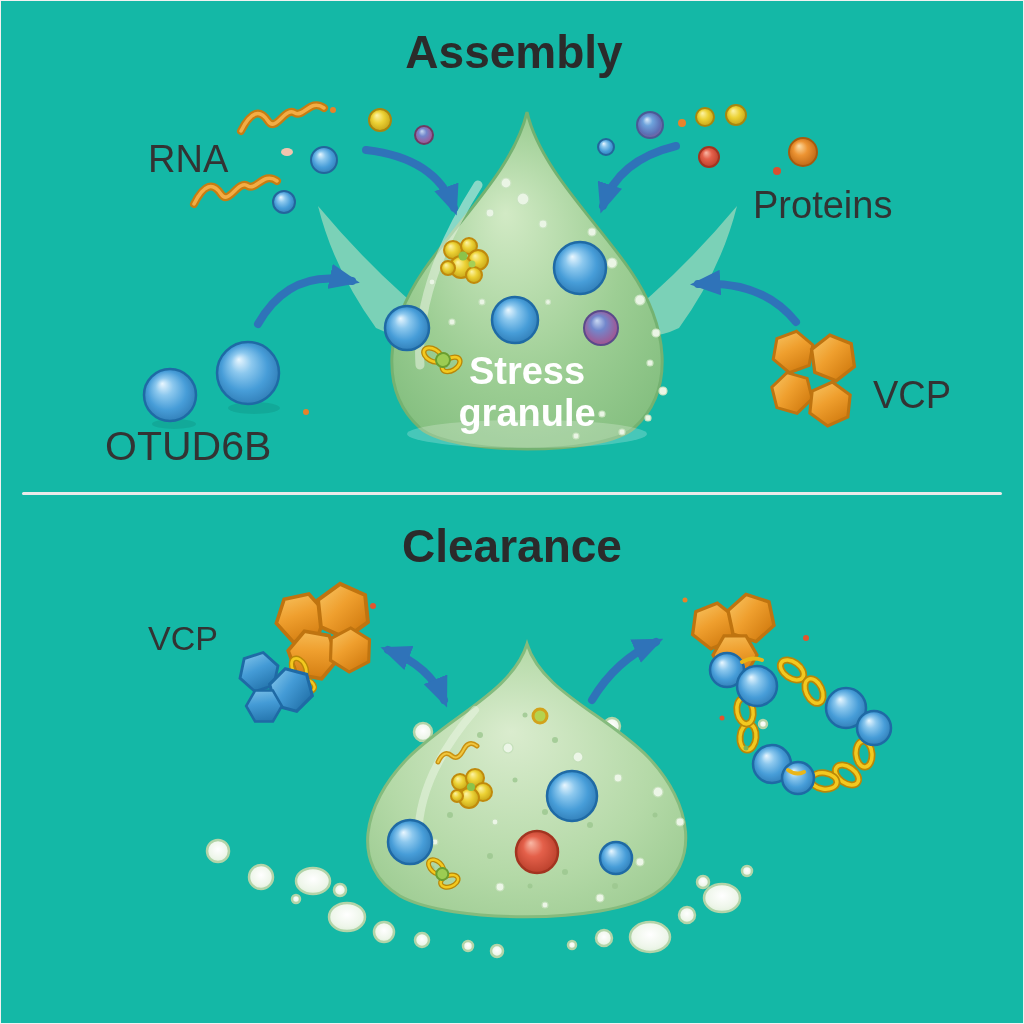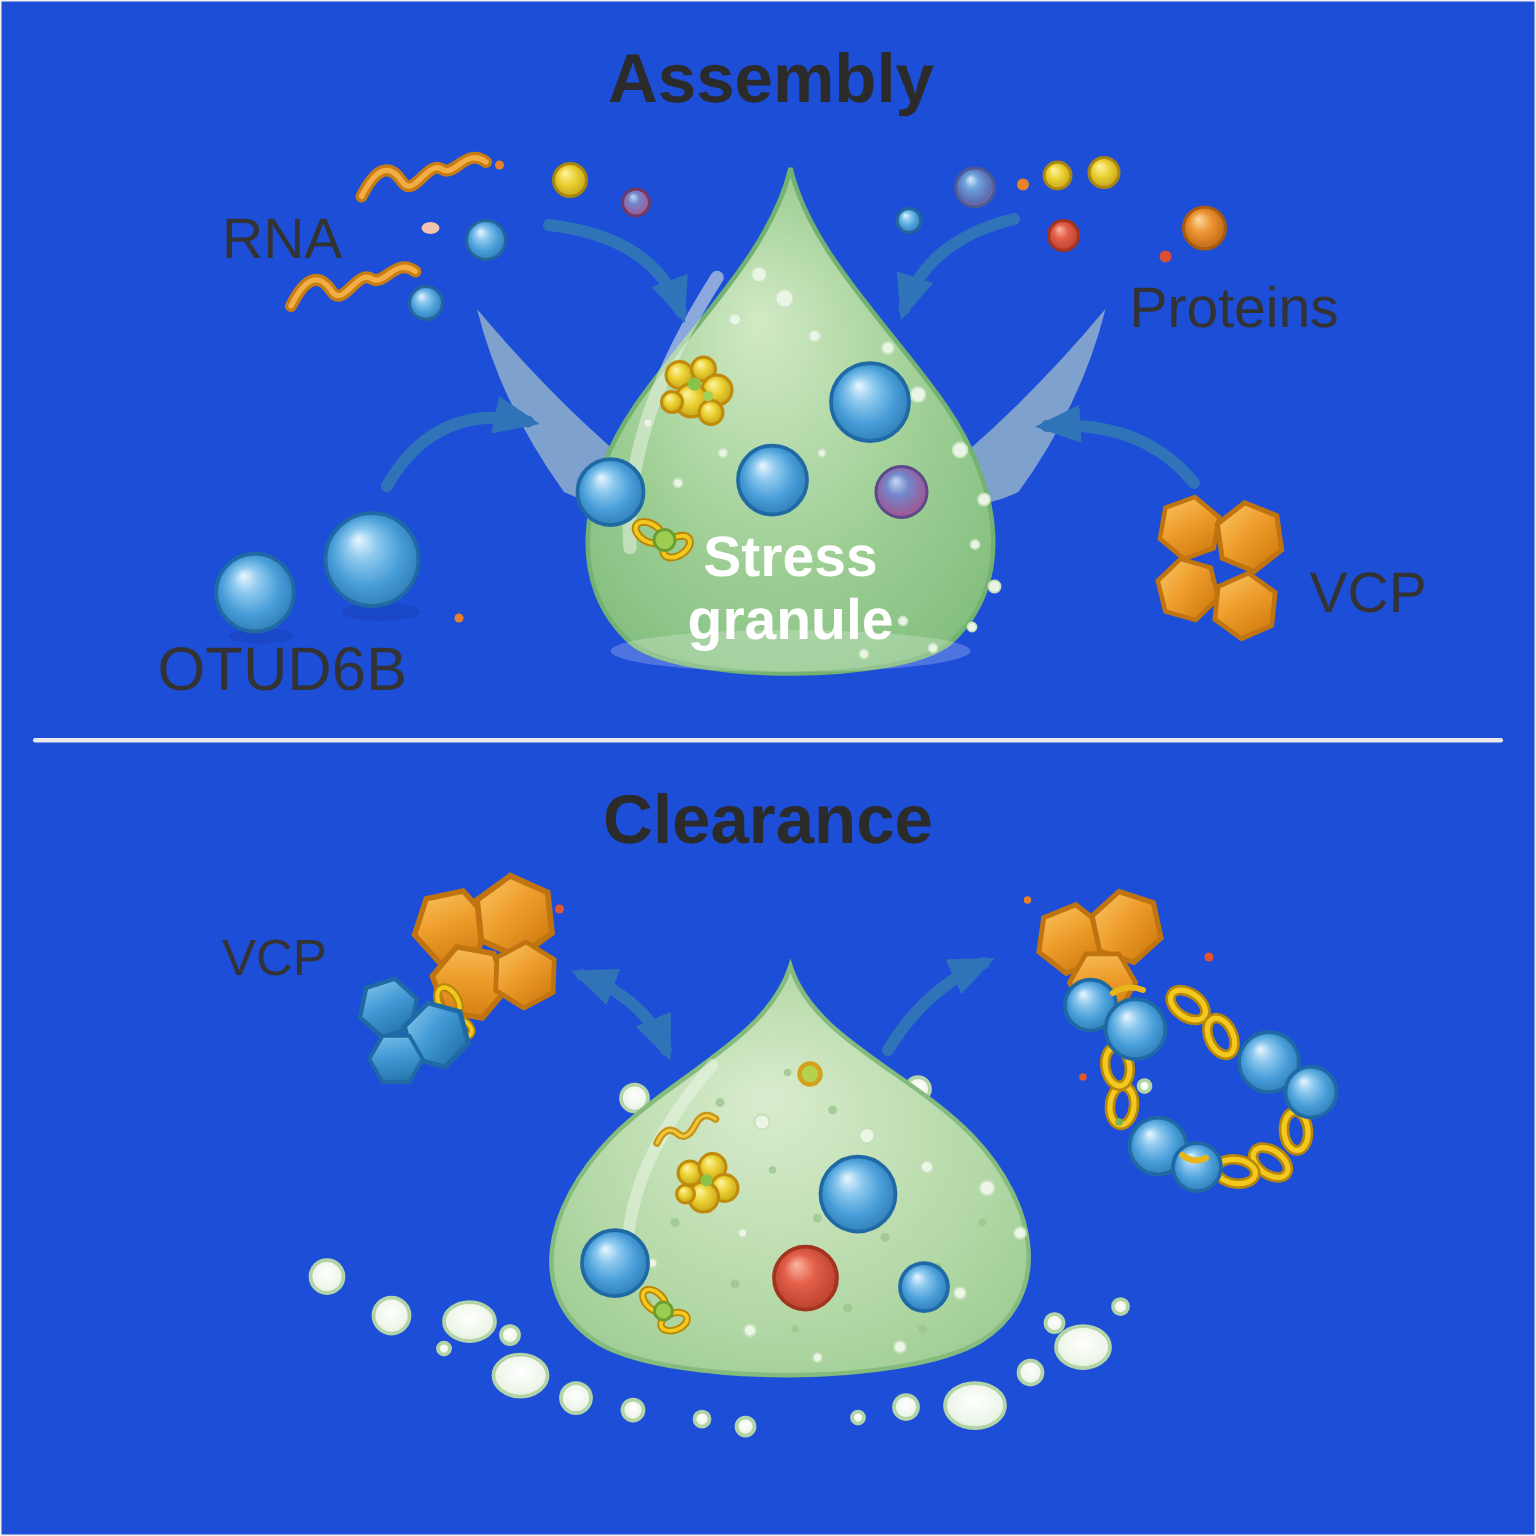--- a/index.html
+++ b/index.html
@@ -1,17 +1,17 @@
 <!DOCTYPE html>
 <html><head>
 <meta charset="utf-8">
 <style>
   html,body{margin:0;padding:0;background:#ffffff;}
   .figure{
-    position:relative;width:1024px;height:1024px;background:#1d4ed8;
+    position:relative;width:1024px;height:1024px;background:#14b8a6;
     font-family:"Liberation Sans", sans-serif;overflow:hidden;
     box-shadow:inset 0 0 0 1px #f1f1f1;
   }
   svg{display:block;}
   text{font-family:"Liberation Sans", sans-serif;}
   .panel-title{font-size:46px;font-weight:700;fill:#2b2b2b;}
   .side-label{font-size:38px;font-weight:400;fill:#333333;}
   .side-label-lg{font-size:41px;font-weight:400;fill:#333333;}
   .side-label-sm{font-size:34px;font-weight:400;fill:#333333;}
   .granule-label{font-size:38px;font-weight:700;fill:#ffffff;}

